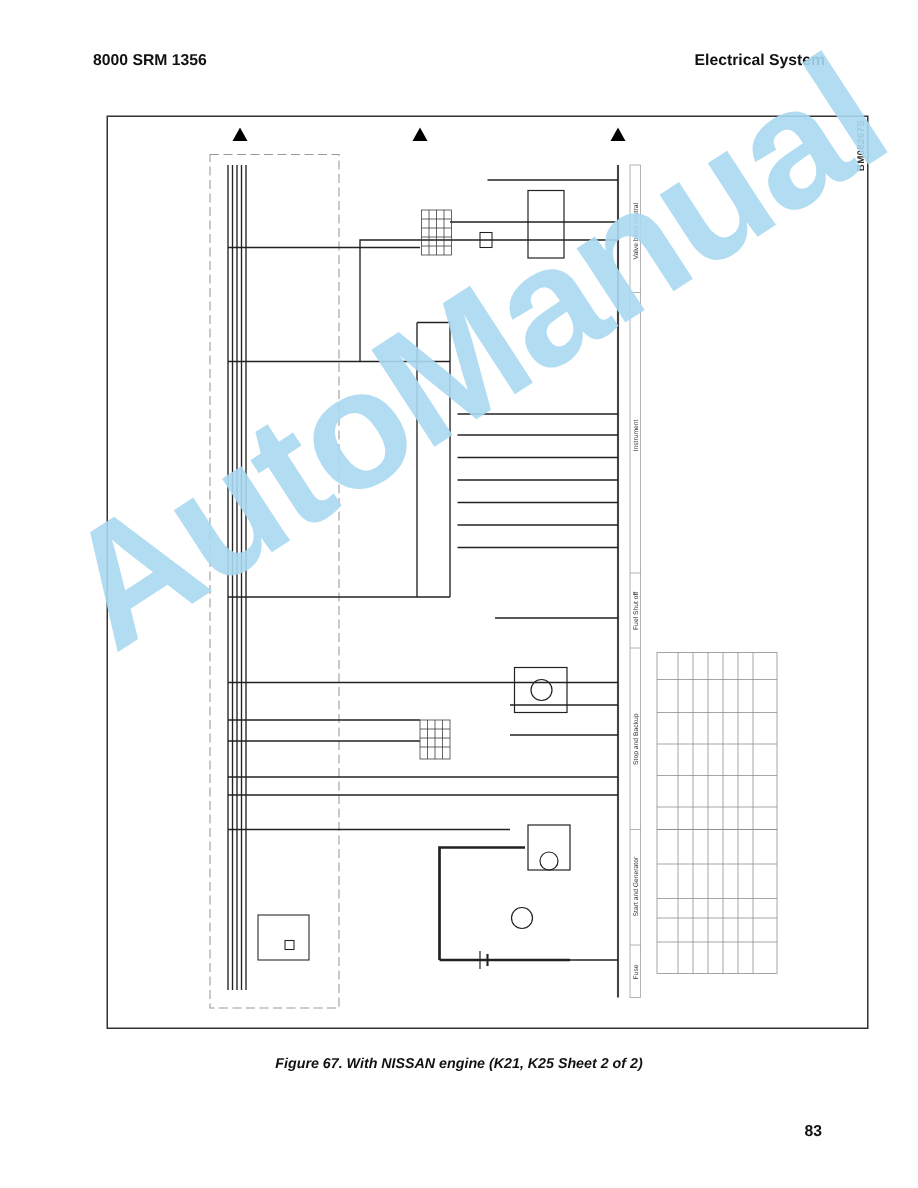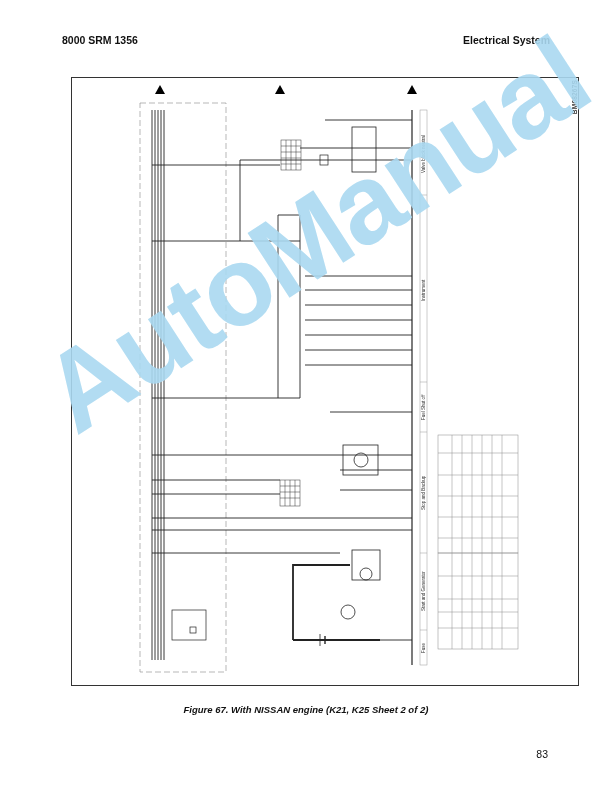--- a/index.html
+++ b/index.html
@@ -4,21 +4,21 @@
 <style>
   html, body { margin:0; padding:0; background:#ffffff; }
   body { width:612px; height:792px; position:relative; overflow:hidden; font-family:"Liberation Sans", sans-serif; color:#111; }
   .hdr { position:absolute; top:34px; font-size:10.5px; font-weight:bold; }
   .hdr-left { left:62px; }
   .hdr-right { right:62px; }
   .frame { position:absolute; left:71px; top:77px; width:508px; height:609px; border:1.5px solid #333; box-sizing:border-box; background:#fff; }
   .diagram { position:absolute; left:0; top:0; }
   .doc-id { position:absolute; left:571px; top:80px; writing-mode:vertical-rl; transform:rotate(180deg); font-size:6.5px; font-weight:bold; color:#333; letter-spacing:0.2px; }
   .caption { position:absolute; left:0; width:612px; text-align:center; top:704px; font-size:9.5px; font-weight:bold; font-style:italic; }
-  .page-num { position:absolute; right:64px; top:748px; font-size:10.5px; font-weight:normal; }
+  .page-num { position:absolute; right:64px; top:748px; font-size:10.5px; font-weight:bold; }
   .section-label { position:absolute; writing-mode:vertical-rl; transform:rotate(180deg); font-size:4.5px; color:#333; text-align:center; white-space:nowrap; }
   .watermark { position:absolute; left:20px; top:350px; font-size:112px; font-weight:bold; color:#aad9f1; opacity:0.9; transform:rotate(-33deg); transform-origin:left top; white-space:nowrap; pointer-events:none; letter-spacing:-2px; }
   .tri { position:absolute; top:85px; width:0; height:0; border-left:5px solid transparent; border-right:5px solid transparent; border-bottom:9px solid #000; }
 </style>
 </head>
 <body>
 
 <div class="hdr hdr-left">8000 SRM 1356</div>
 <div class="hdr hdr-right">Electrical System</div>
 

